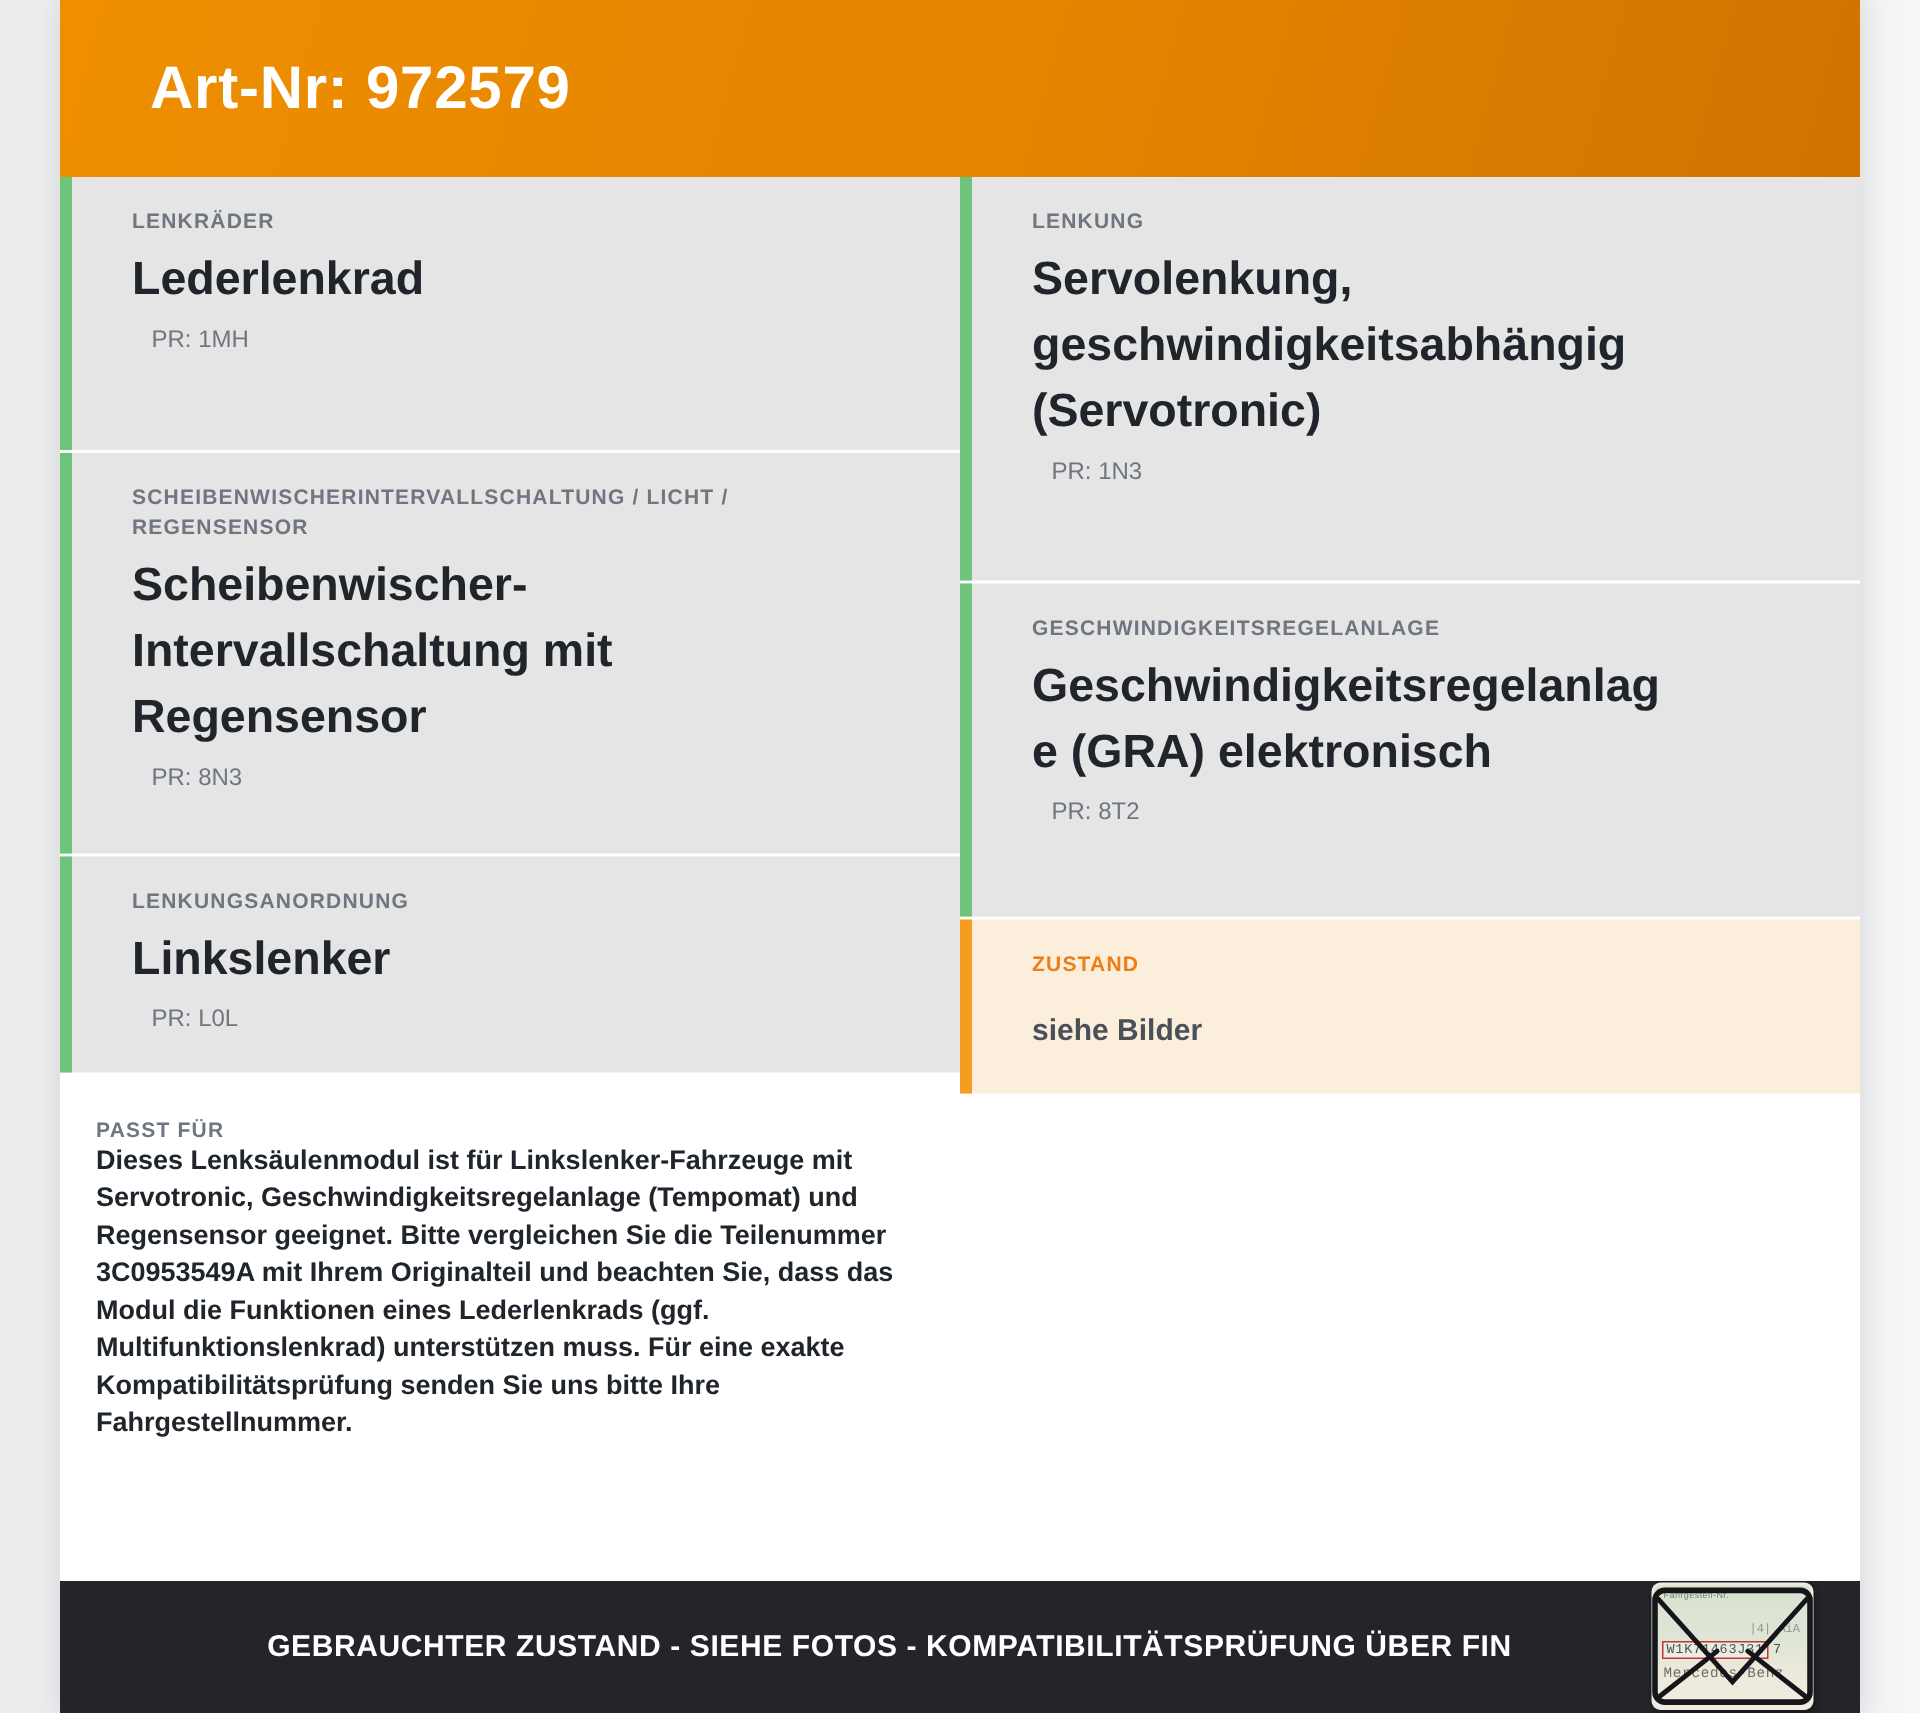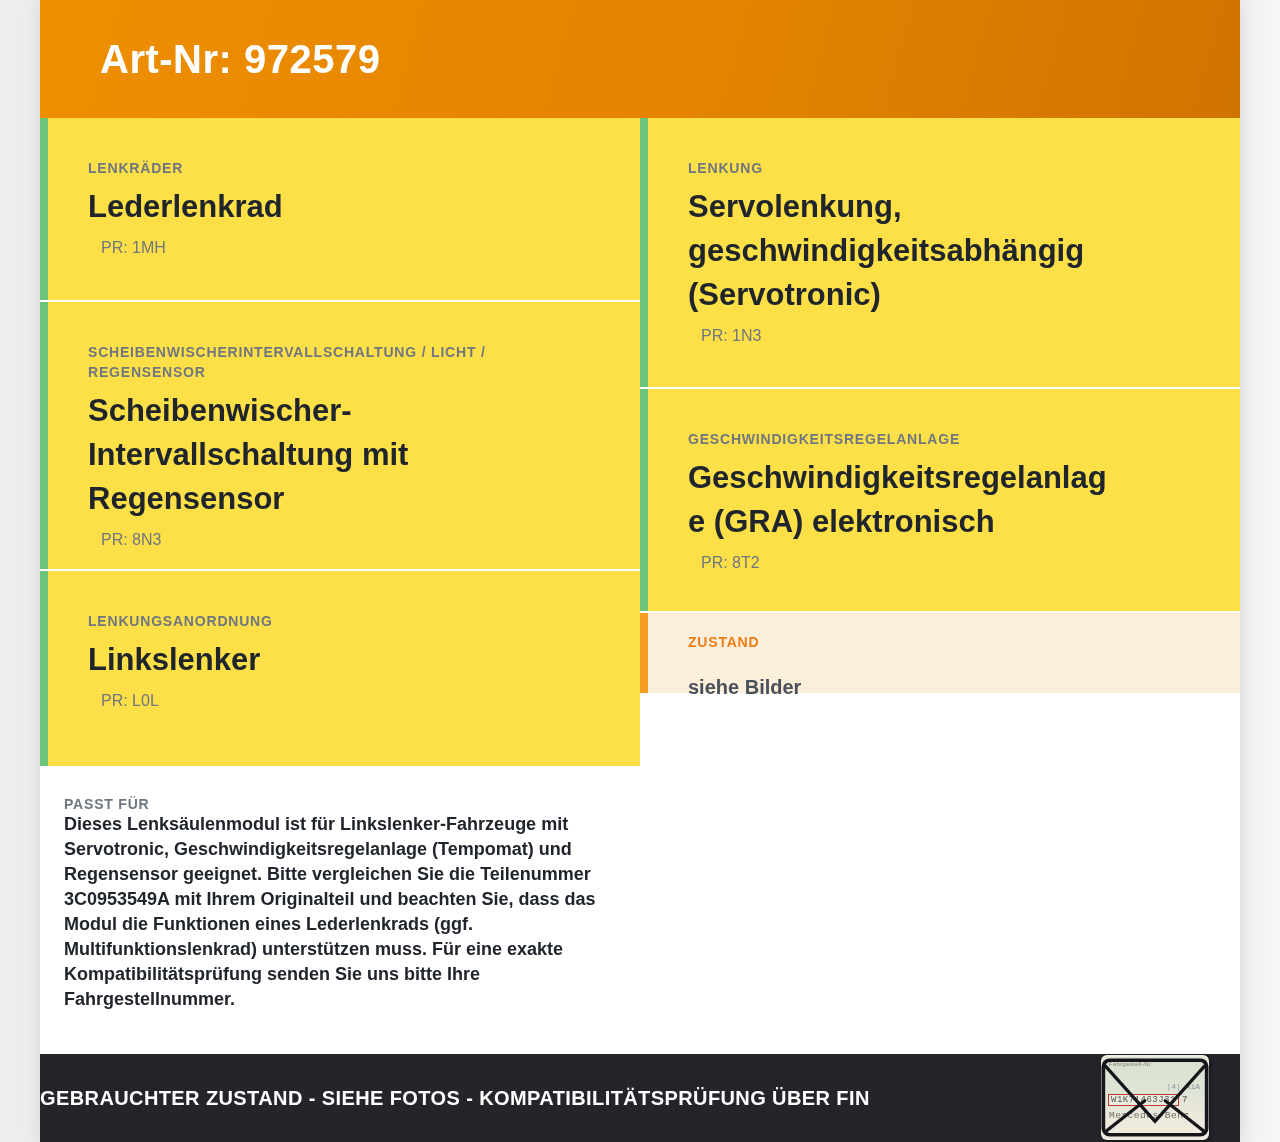--- a/index.html
+++ b/index.html
@@ -16,49 +16,49 @@
   .header {
     height:118px; display:flex; align-items:center; padding-left:60px;
     background:linear-gradient(105deg,#EE8E00 0%,#E48400 55%,#D07400 100%);
   }
   .header-title {
     margin:0; color:#FFFFFF; font-size:40px; font-weight:700; letter-spacing:.5px;
   }
   .content { display:flex; height:936px; background:#FFFFFF; }
   .col { width:600px; display:flex; flex-direction:column; gap:2px; background:#FFFFFF; }
   .card {
-    background:#fde047; border-left:8px solid #6EC47A;
-    padding:40px 40px 0 40px;
+    background:#e5e5e5; border-left:8px solid #6EC47A;
+    padding:19px 40px 0 40px;
   }
-  .h182{height:182px} .h288{height:267px} .h173{height:195px} .h269{height:269px} .h222{height:222px}
+  .h182{height:182px} .h288{height:267px} .h173{height:144px} .h269{height:269px} .h222{height:222px}
   .card-label {
     font-size:14px; font-weight:700; color:#6F7680; letter-spacing:.8px;
     line-height:20px; white-space:pre-line;
   }
   .card-title {
     margin-top:7px; font-size:31px; font-weight:700; color:#20252C;
     line-height:44px; white-space:pre-line;
   }
   .card-pr { margin-top:9px; font-size:16px; color:#6F7680; line-height:20px;margin-left:13px; }
   .zustand {
-    height:80px; background:#FBEFDC; border-left:8px solid #F59D20;
+    height:116px; background:#FBEFDC; border-left:8px solid #F59D20;
     padding:21px 40px 0 40px;
   }
   .zustand-label { font-size:14px; font-weight:700; color:#ED7D17; letter-spacing:.8px; }
   .zustand-value { margin-top:26px; font-size:20px; font-weight:700; color:#4A505A; }
   .filler { flex:1; background:#FFFFFF; }
   .passt { flex:1; background:#FFFFFF; padding:28px 28px 12px 24px; }
   .passt-label { font-size:14px; font-weight:700; color:#6F7680; letter-spacing:.8px; }
   .passt-text {
     max-width:535px;
     font-size:18px; font-weight:700; color:#20252C; line-height:25px;
   }
   .footer {
     position:relative; height:88px; background:#23252A;
-    display:flex; align-items:center; padding-right:94px;
+    display:flex; align-items:center; justify-content:center; padding-right:94px;
   }
   .footer-text { color:#FFFFFF; font-size:20px; font-weight:700; letter-spacing:.4px; white-space:nowrap; }
   .stamp {
     position:absolute; right:31px; bottom:2px; width:108px; height:85px;
     background:#F0EBDF; border-radius:6px; box-shadow:1px 2px 5px rgba(0,0,0,.45);
   }
   .stamp-doc {
     position:absolute; left:2px; top:2px; right:2px; bottom:2px; overflow:hidden; border-radius:4px;
     background:linear-gradient(180deg,#D7E2D0 0%,#DFE5D6 45%,#EDE9DC 75%,#F0ECE0 100%);
   }

